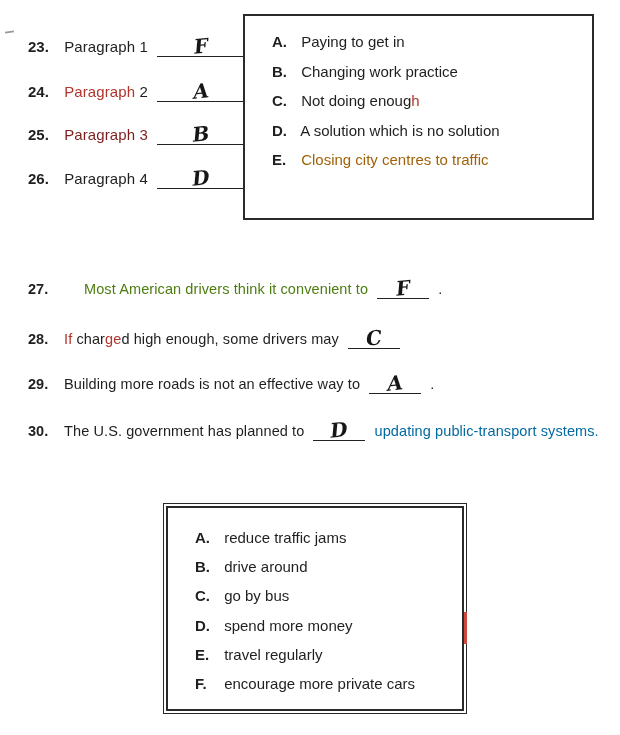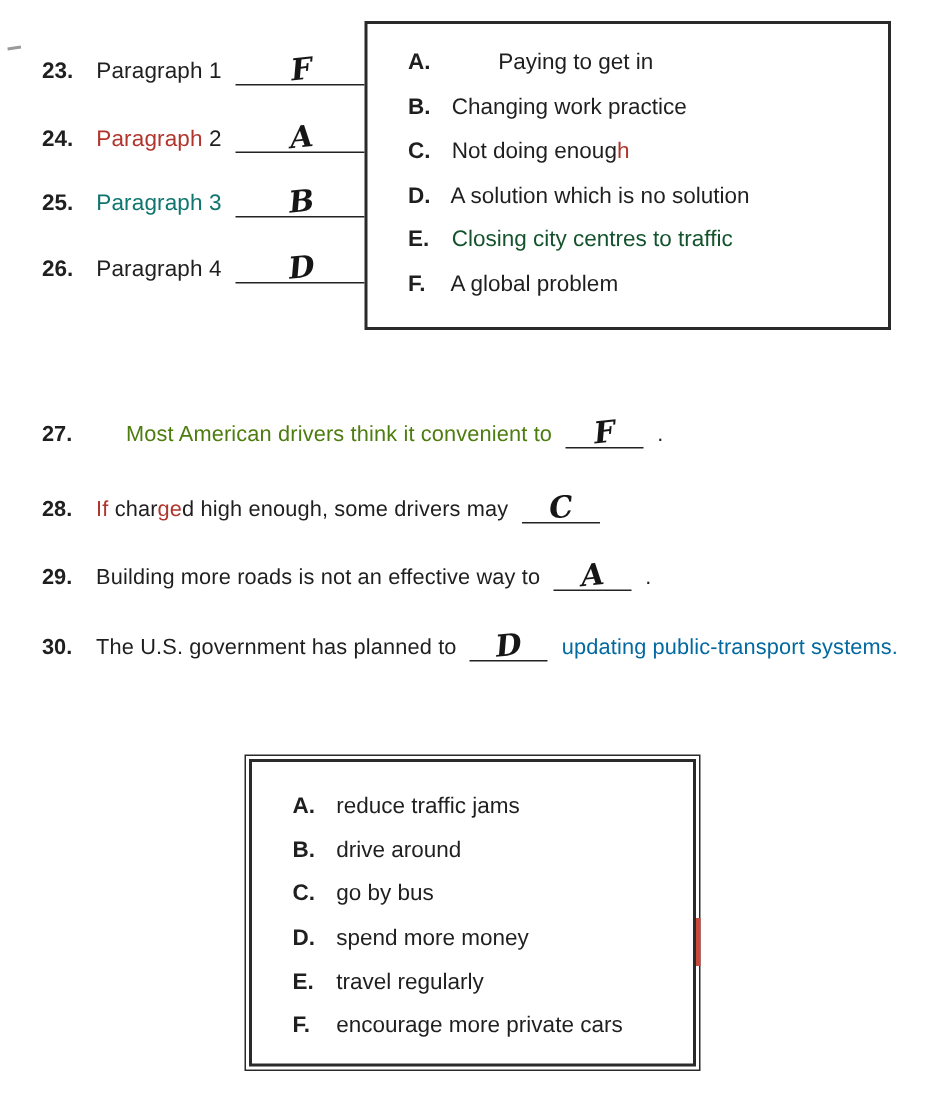--- a/index.html
+++ b/index.html
@@ -59,66 +59,62 @@
   <div class="q-row" style="top: 81px;">
     <span class="q-num">24.</span>
     <span class="q-label"><span style="color: rgb(176, 53, 44);">Paragraph</span><span style="color: rgb(31, 31, 31);"> 2</span></span>
     <span class="blank wide">
       <span class="hand">A</span>
     </span>
   </div>
 
   <div class="q-row" style="top: 124px;">
     <span class="q-num">25.</span>
-    <span class="q-label"><span style="color: #0f766e;">Paragraph 3</span></span>
+    <span class="q-label"><span style="color: #7f1d1d;">Paragraph 3</span></span>
     <span class="blank wide">
       <span class="hand">B</span>
     </span>
   </div>
 
   <div class="q-row" style="top: 168px;">
     <span class="q-num">26.</span>
     <span class="q-label"><span style="color: rgb(31, 31, 31); margin-top: 24px;">Paragraph 4</span></span>
     <span class="blank wide">
       <span class="hand">D</span>
     </span>
   </div>
 </div>
 
   <div class="box1">
     <div class="opts" id="box1-opts">
   <div class="opt-row">
     <span class="opt-letter">A.</span>
-    <span class="opt-text"><span style="color: rgb(31, 31, 31); margin-left: 31px;">Paying to get in</span></span>
+    <span class="opt-text"><span style="color: rgb(31, 31, 31);">Paying to get in</span></span>
   </div>
 
   <div class="opt-row">
     <span class="opt-letter">B.</span>
     <span class="opt-text"><span style="color: rgb(31, 31, 31);">Changing work practice</span></span>
   </div>
 
   <div class="opt-row">
     <span class="opt-letter">C.</span>
     <span class="opt-text"><span style="color: rgb(31, 31, 31);">Not doing enoug</span><span style="color: rgb(176, 53, 44);">h</span></span>
   </div>
 
   <div class="opt-row">
     <span class="opt-letter">D.</span>
     <span class="opt-text"><span style="color: rgb(31, 31, 31);">A solution which is no solution</span></span>
   </div>
 
   <div class="opt-row">
     <span class="opt-letter">E.</span>
-    <span class="opt-text"><span style="color: #14532d;">Closing city centres to traffic</span></span>
+    <span class="opt-text"><span style="color: #a16207;">Closing city centres to traffic</span></span>
   </div>
 
-  <div class="opt-row">
-    <span class="opt-letter">F.</span>
-    <span class="opt-text"><span style="color: rgb(31, 31, 31);">A global problem</span></span>
-  </div>
 </div>
   </div>
 
   <div id="fill-zone">
   <div class="q-row fill" style="top: 278px;">
     <span class="q-num">27.</span>
     <span class="q-pre"><span style="color: #4d7c0f; margin-left: 20px;">Most American drivers think it convenient to</span></span>
     <span class="blank narrow">
       <span class="hand">F</span>
     </span>

